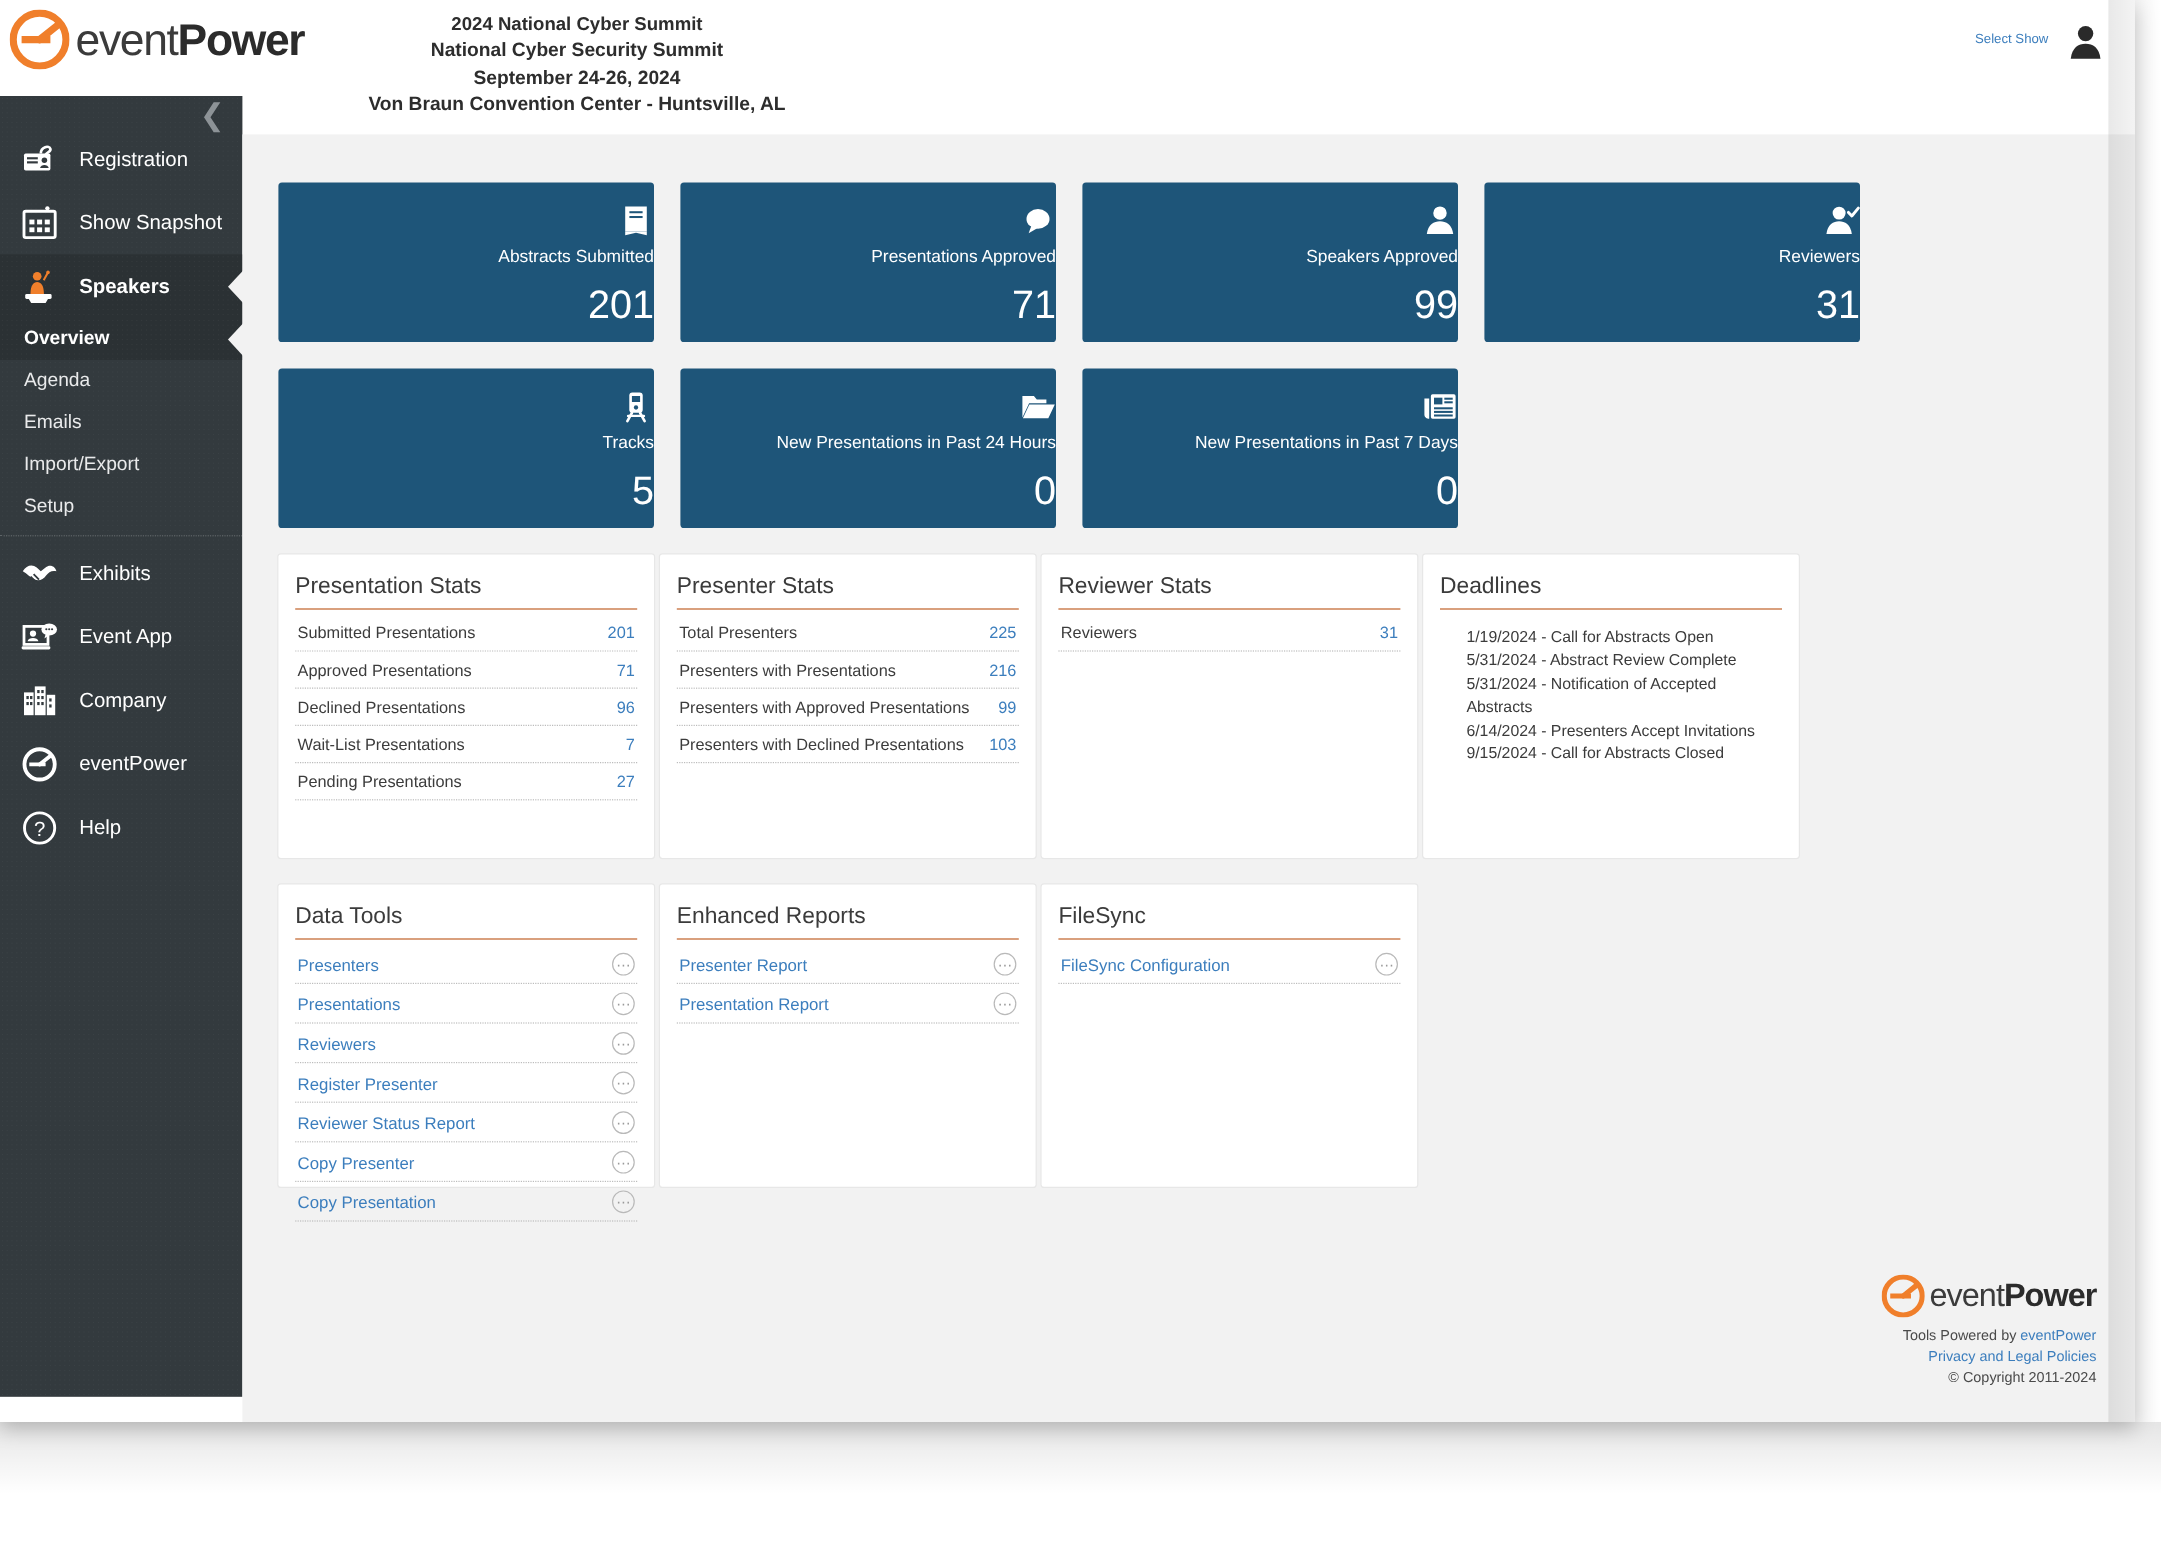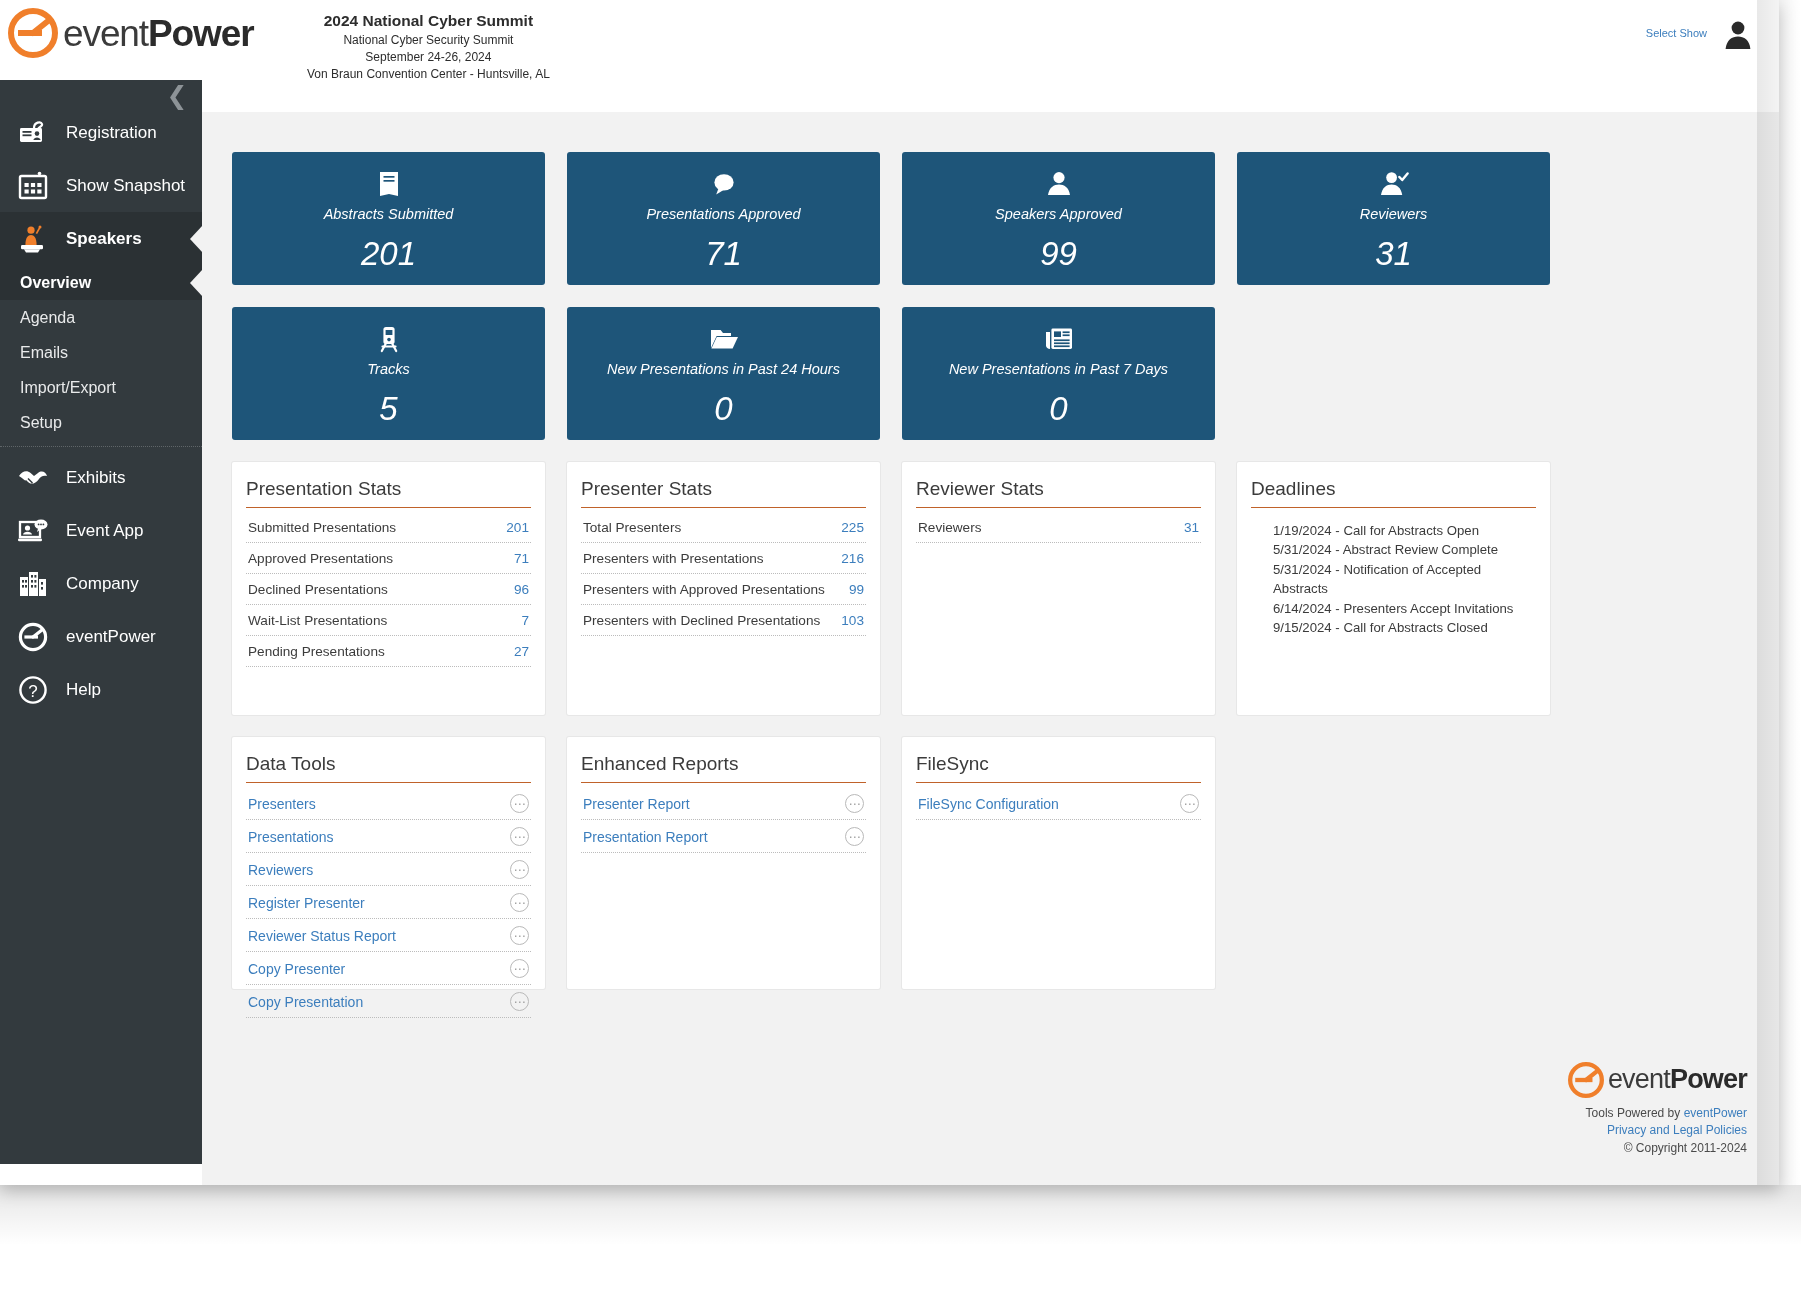--- a/index.html
+++ b/index.html
@@ -46,21 +46,21 @@
     color: #3b3b3b; white-space: nowrap;
   }
   .ep-word b { color: #2b2b2b; font-weight: 700; }
   .ep-word span.light { font-weight: 400; }
 
   #show-info {
     position: absolute; left: 307px; top: 10px;
     line-height: 1.42; color: #2d2d2d; text-align: center;
   }
   #show-info .t1 { font-size: 15.5px; font-weight: 700; }
-  #show-info .t2, #show-info .t3, #show-info .t4 { font-size: 12px; font-weight: 400; }
+  #show-info .t2, #show-info .t3, #show-info .t4 { font-size: 16px; font-weight: 700; }
 
   #select-show {
     position: absolute; right: 72px; top: 27px;
     font-size: 11px; color: #3c7ebd; cursor: pointer;
   }
   #user-avatar {
     position: absolute; right: 24px; top: 18px;
     width: 34px; height: 34px; cursor: pointer;
   }
 
@@ -126,29 +126,29 @@
   #grid {
     position: absolute; left: 30px; top: 40px;
     width: 1320px;
   }
 
   .kpi-row { display: flex; gap: 22px; margin-bottom: 22px; }
   .kpi {
     width: 313px; height: 133px;
     background: #1e5579; color: #ffffff;
     border-radius: 3px;
-    display: flex; flex-direction: column; align-items: center;
-    padding-top: 17px; cursor: pointer; font-style: italic;
+    display: flex; flex-direction: column; align-items: flex-end;
+    padding-top: 17px; cursor: pointer;
   }
   .kpi .kicon { width: 30px; height: 30px; display: block; }
   .kpi .klabel { font-size: 14.5px; margin-top: 7px; text-align: center; }
   .kpi .kvalue { font-size: 33px; margin-top: 13px; font-weight: 400; }
   .kpi-spacer { width: 313px; height: 133px; }
 
-  .panel-row { display: flex; gap: 22px; margin-bottom: 22px; }
+  .panel-row { display: flex; gap: 5px; margin-bottom: 22px; }
   .panel {
     width: 313px; background: #ffffff; border-radius: 2px;
     padding: 16px 14px 18px 14px;
     box-shadow: 0 0 0 1px rgba(0,0,0,0.045);
   }
   .panel-h {
     font-size: 19px; color: #3b3b3b; font-weight: 400;
     padding-bottom: 7px; border-bottom: 1.6px solid #c0622a;
     margin-bottom: 4px;
   }

